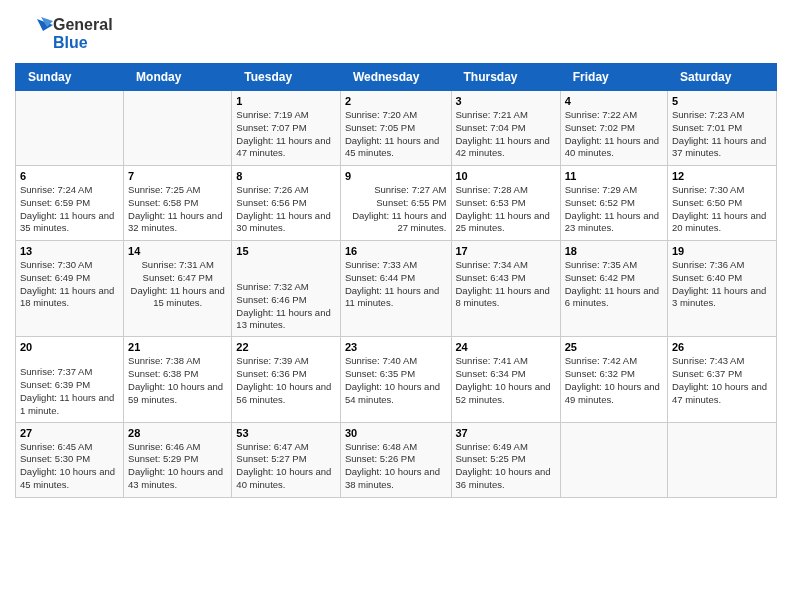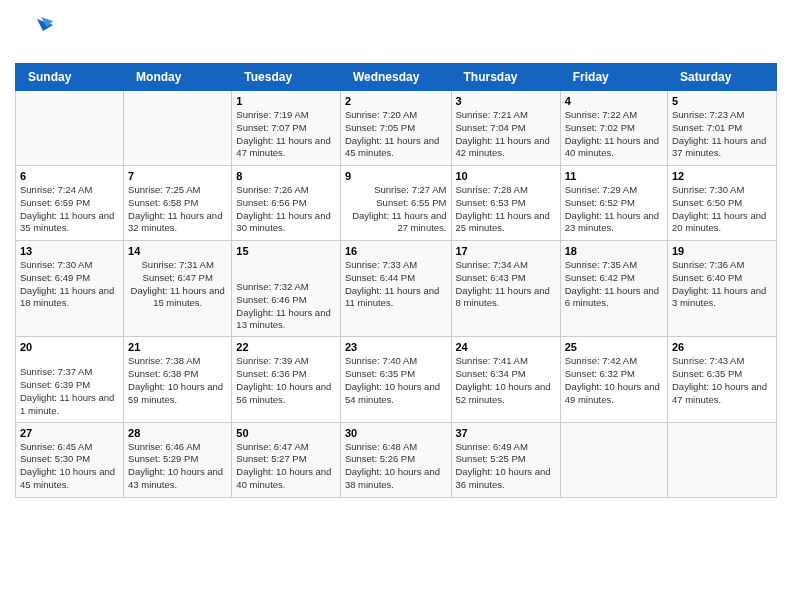--- a/index.html
+++ b/index.html
@@ -76,20 +76,24 @@
 </head>
 <body>
 
 <div class="header">
   <div class="logo">
   <div style="display:flex;align-items:center;">
     <svg width="38" height="38" viewBox="0 0 38 38">
       <polygon points="22,4 38,10 28,16" fill="#1565c0"></polygon>
       <polygon points="26,2 38,6 32,12" fill="#4a90d9"></polygon>
     </svg>
+    <div style="line-height:1.1;">
+      <div style="font-size:16px;font-weight:bold;color:#333;">General</div>
+      <div style="font-size:16px;font-weight:bold;color:#1565c0;">Blue</div>
+    </div>
   </div>
 </div>
   <div class="month-title">
     <h1></h1>
     <h2></h2>
   </div>
 </div>
 
 <table>
   <thead>
@@ -259,39 +263,39 @@
         </td>
         <td>
           <span class="day-num">25</span>
           <div class="day-info" style="white-space: pre-line;">Sunrise: 7:42 AM
 Sunset: 6:32 PM
 Daylight: 10 hours and 49 minutes.</div>
         </td>
         <td>
           <span class="day-num">26</span>
           <div class="day-info" style="white-space: pre-line;">Sunrise: 7:43 AM
-Sunset: 6:35 PM
+Sunset: 6:37 PM
 Daylight: 10 hours and 47 minutes.</div>
         </td>
       </tr>
       <tr>
         <td>
           <span class="day-num">27</span>
           <div class="day-info" style="white-space: pre-line;">Sunrise: 6:45 AM
 Sunset: 5:30 PM
 Daylight: 10 hours and 45 minutes.</div>
         </td>
         <td>
           <span class="day-num">28</span>
           <div class="day-info" style="white-space: pre-line;">Sunrise: 6:46 AM
 Sunset: 5:29 PM
 Daylight: 10 hours and 43 minutes.</div>
         </td>
         <td>
-          <span class="day-num">50</span>
+          <span class="day-num">53</span>
           <div class="day-info" style="white-space: pre-line;">Sunrise: 6:47 AM
 Sunset: 5:27 PM
 Daylight: 10 hours and 40 minutes.</div>
         </td>
         <td>
           <span class="day-num">30</span>
           <div class="day-info" style="white-space: pre-line;">Sunrise: 6:48 AM
 Sunset: 5:26 PM
 Daylight: 10 hours and 38 minutes.</div>
         </td>

